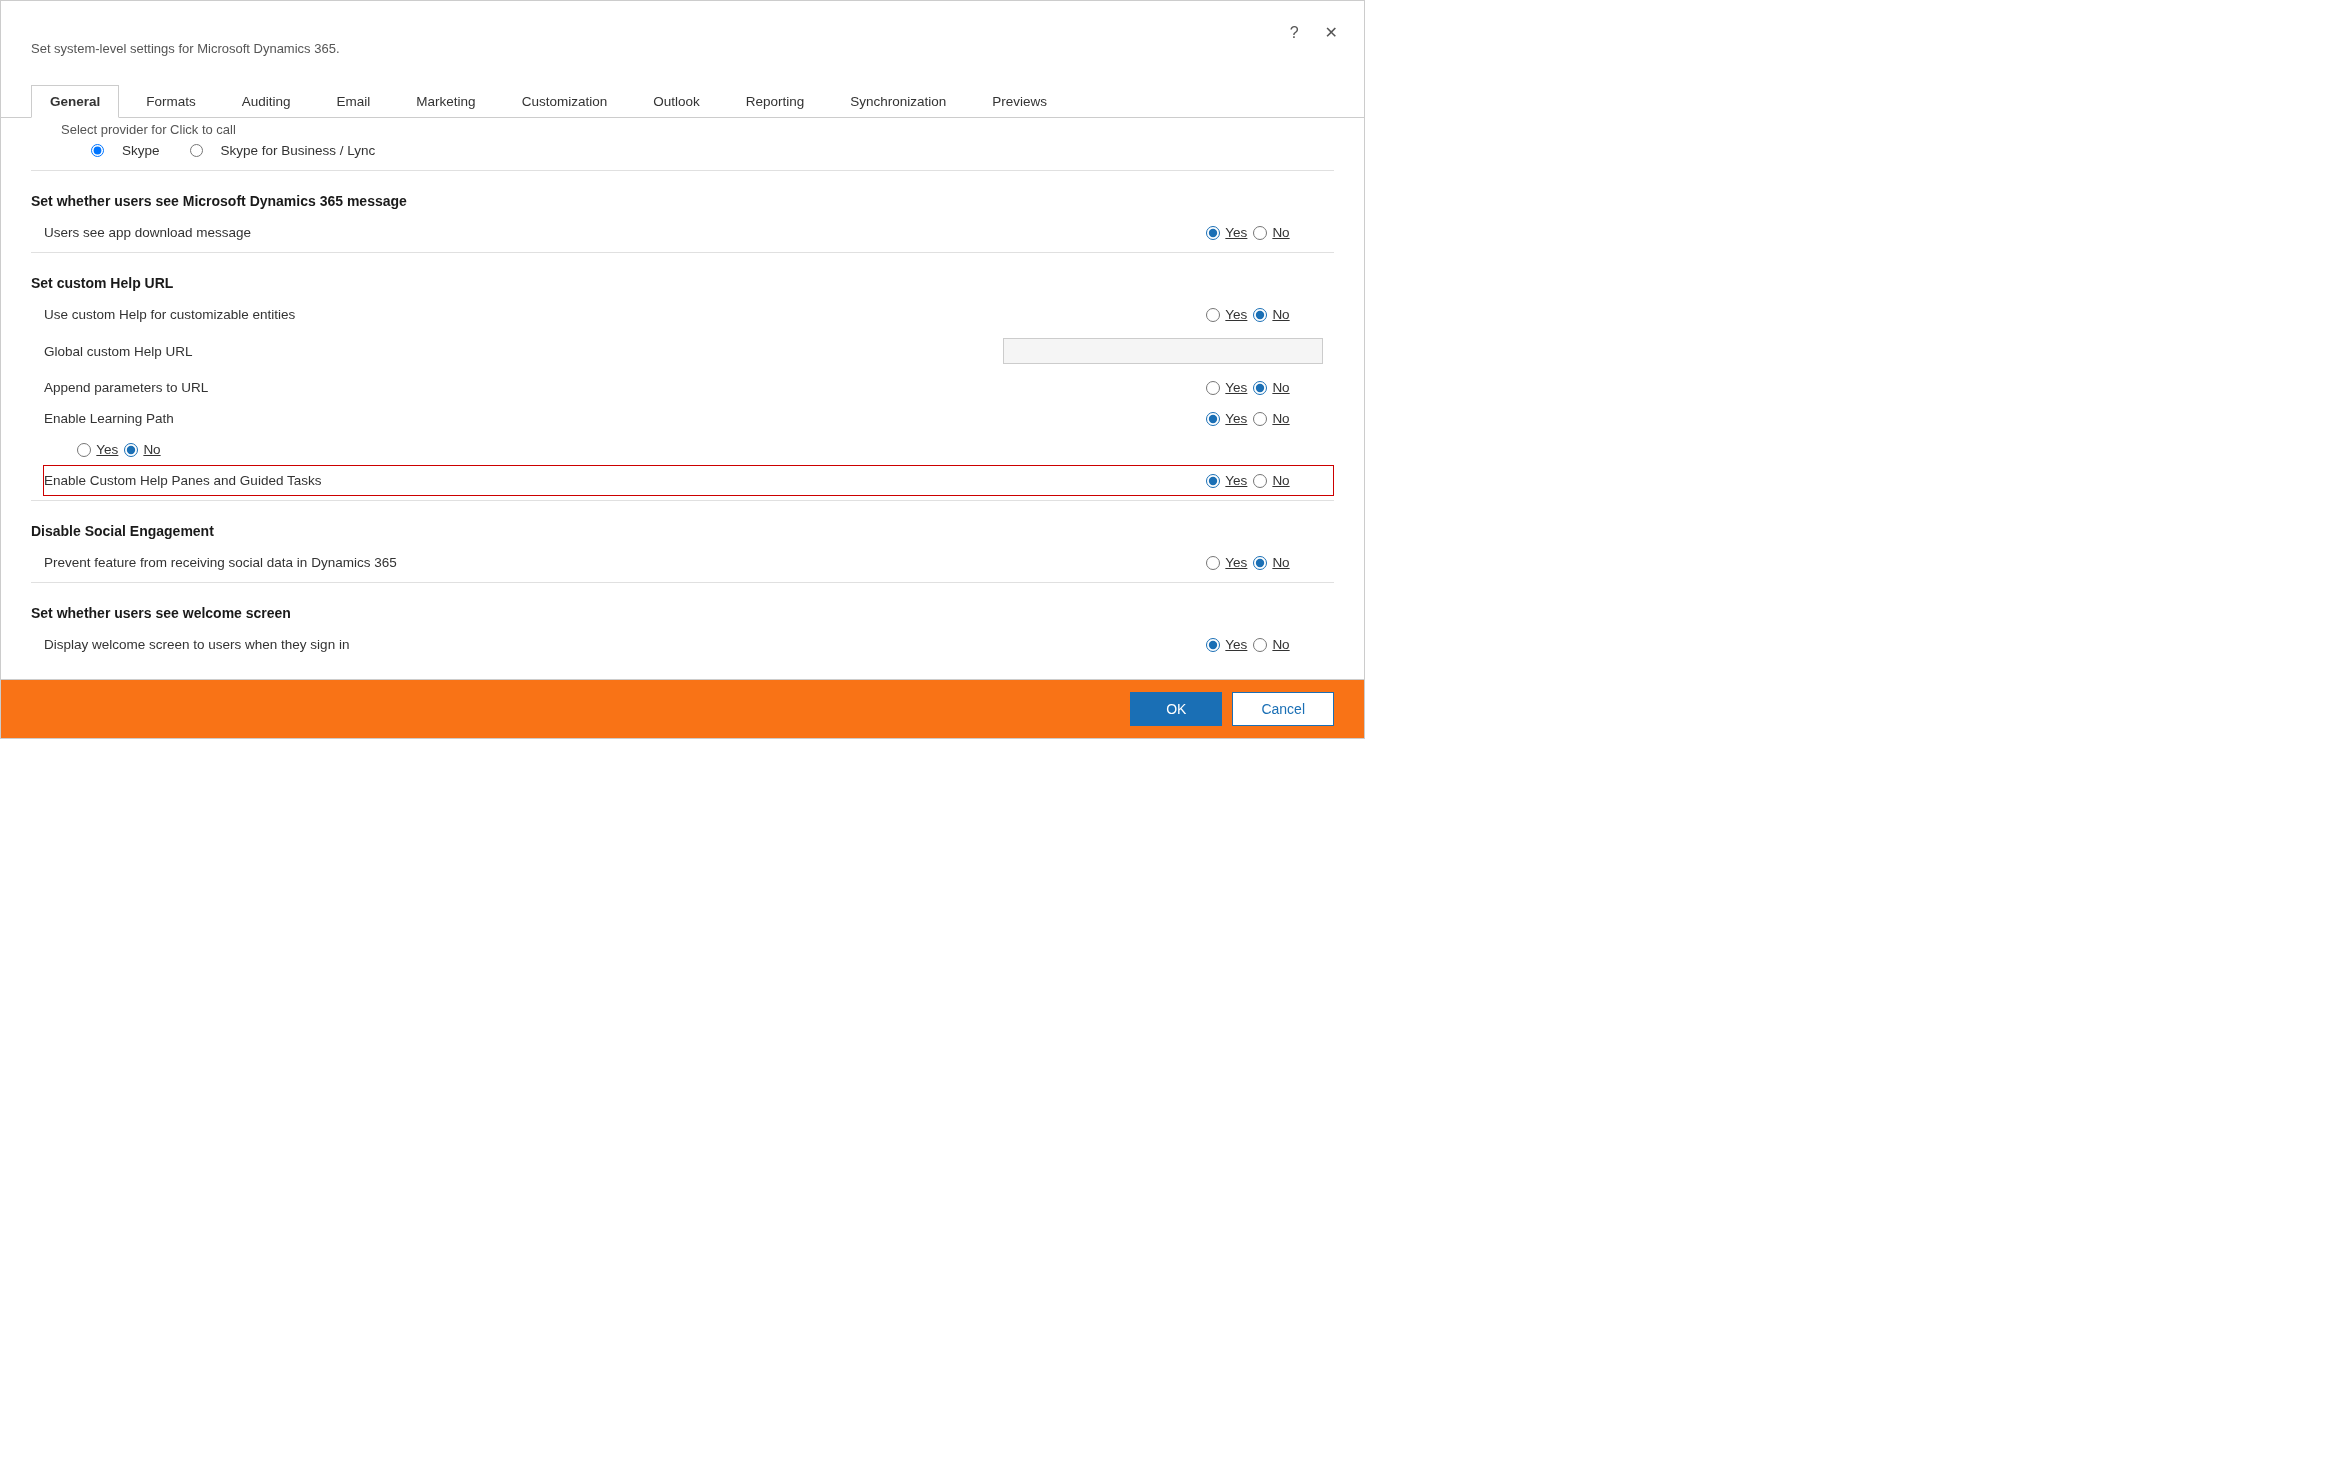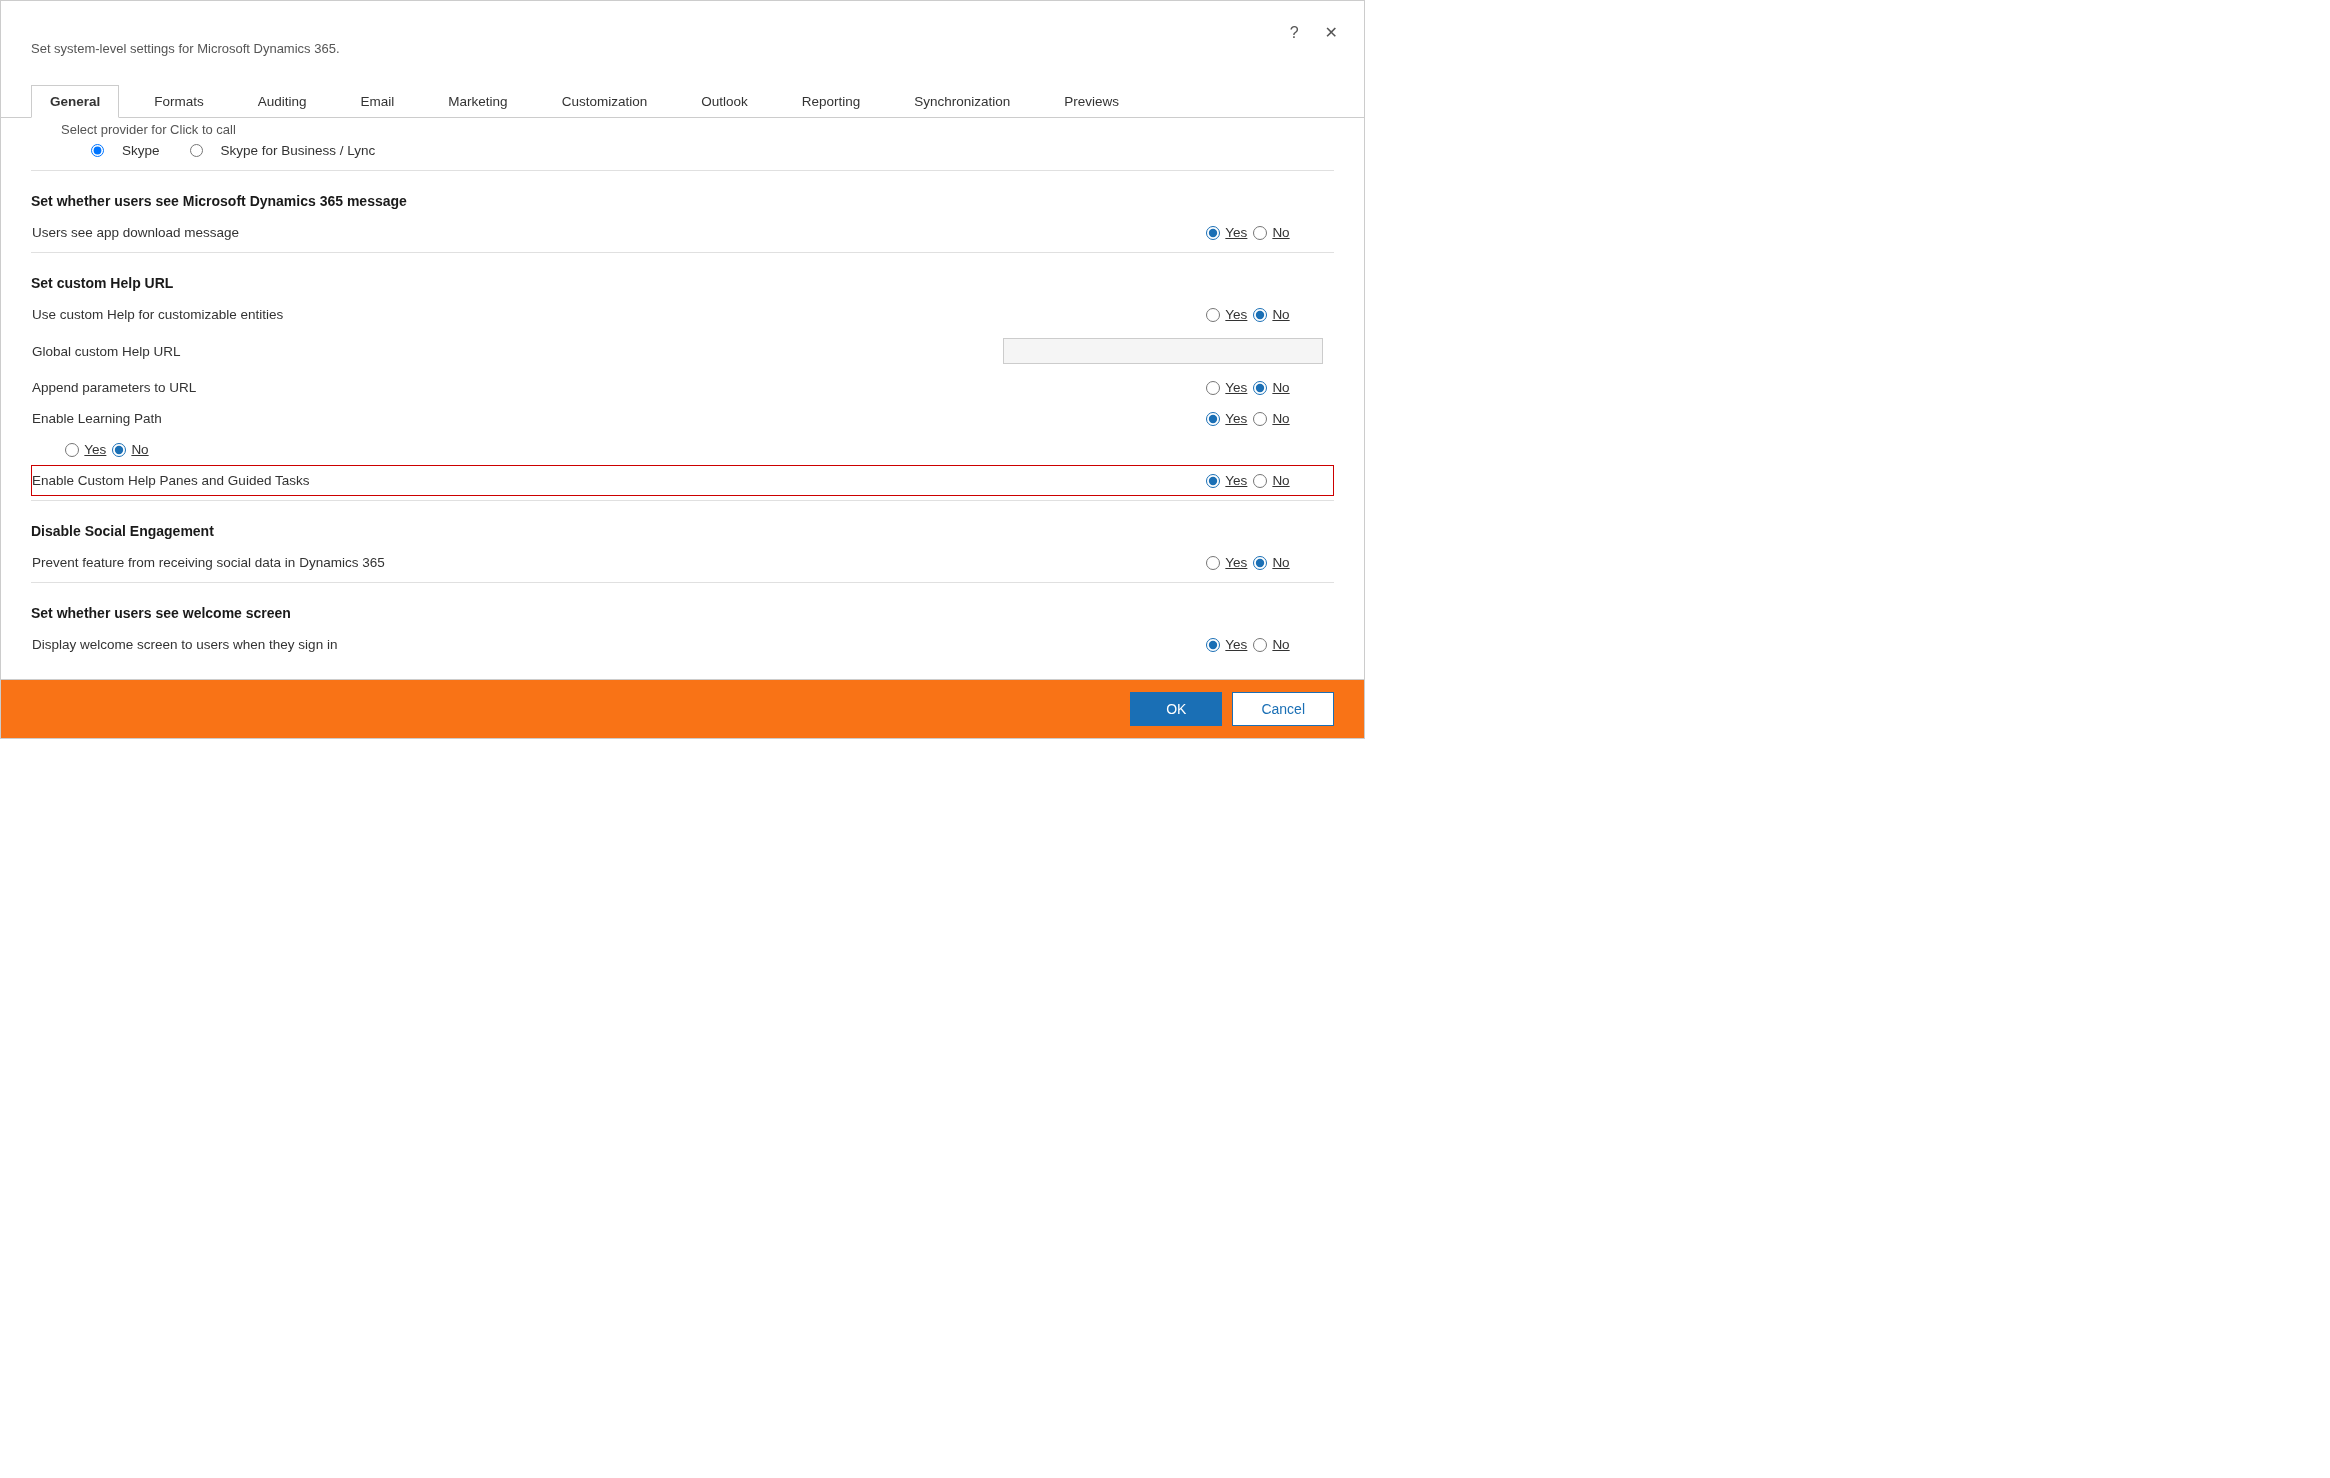--- a/index.html
+++ b/index.html
@@ -45,21 +45,21 @@
       padding: 2px 6px;
     }
 
     
     .tabs-container {
       border-bottom: 1px solid #ccc;
       padding: 0 0 0 30px;
       margin-top: 18px;
       display: flex;
       flex-wrap: nowrap;
-      gap: 16px;
+      gap: 8px;
     }
     .tab {
       padding: 8px 18px;
       font-size: 13.5px;
       color: #333;
       cursor: pointer;
       border: 1px solid transparent;
       border-bottom: none;
       white-space: nowrap;
       position: relative;
@@ -88,20 +88,21 @@
       margin-bottom: 8px;
     }
 
     
     .setting-row {
       display: flex;
       align-items: center;
       justify-content: space-between;
       padding: 7px 0;
       border: 1px solid transparent;
+      margin-left: 12px;
     }
     .setting-row.highlighted {
       border: 1.5px solid #cc0000;
     }
     .setting-label {
       font-size: 13.5px;
       color: #333;
       flex: 1;
     }
     .setting-controls {

